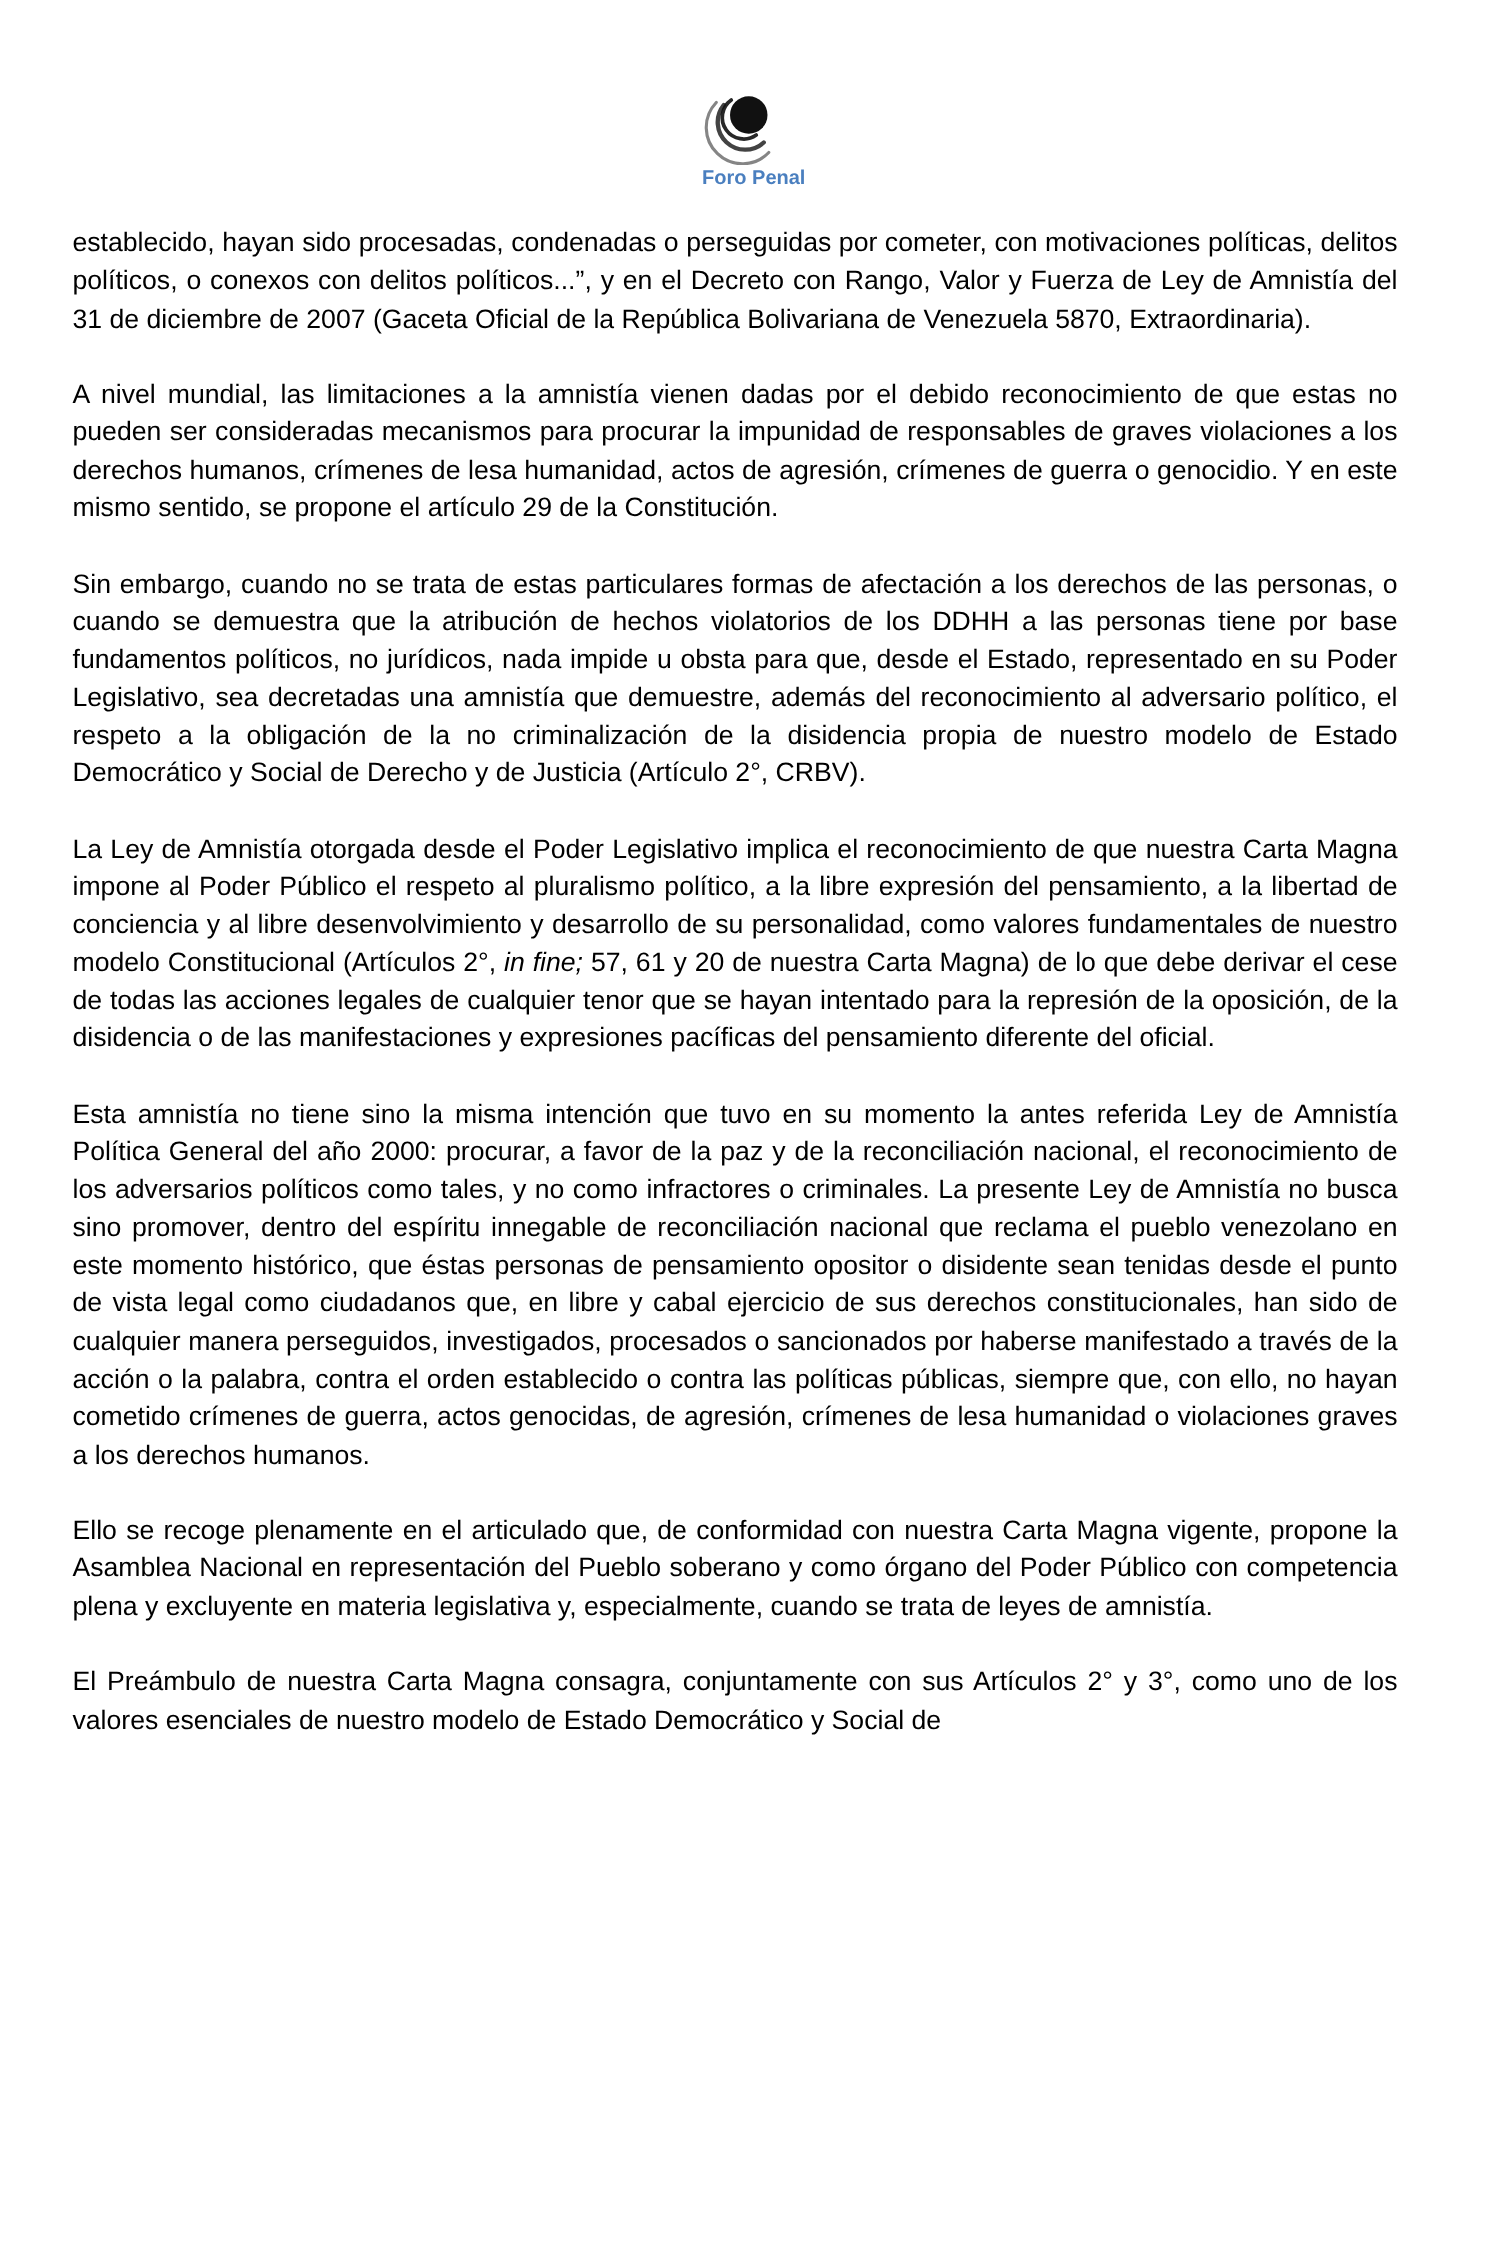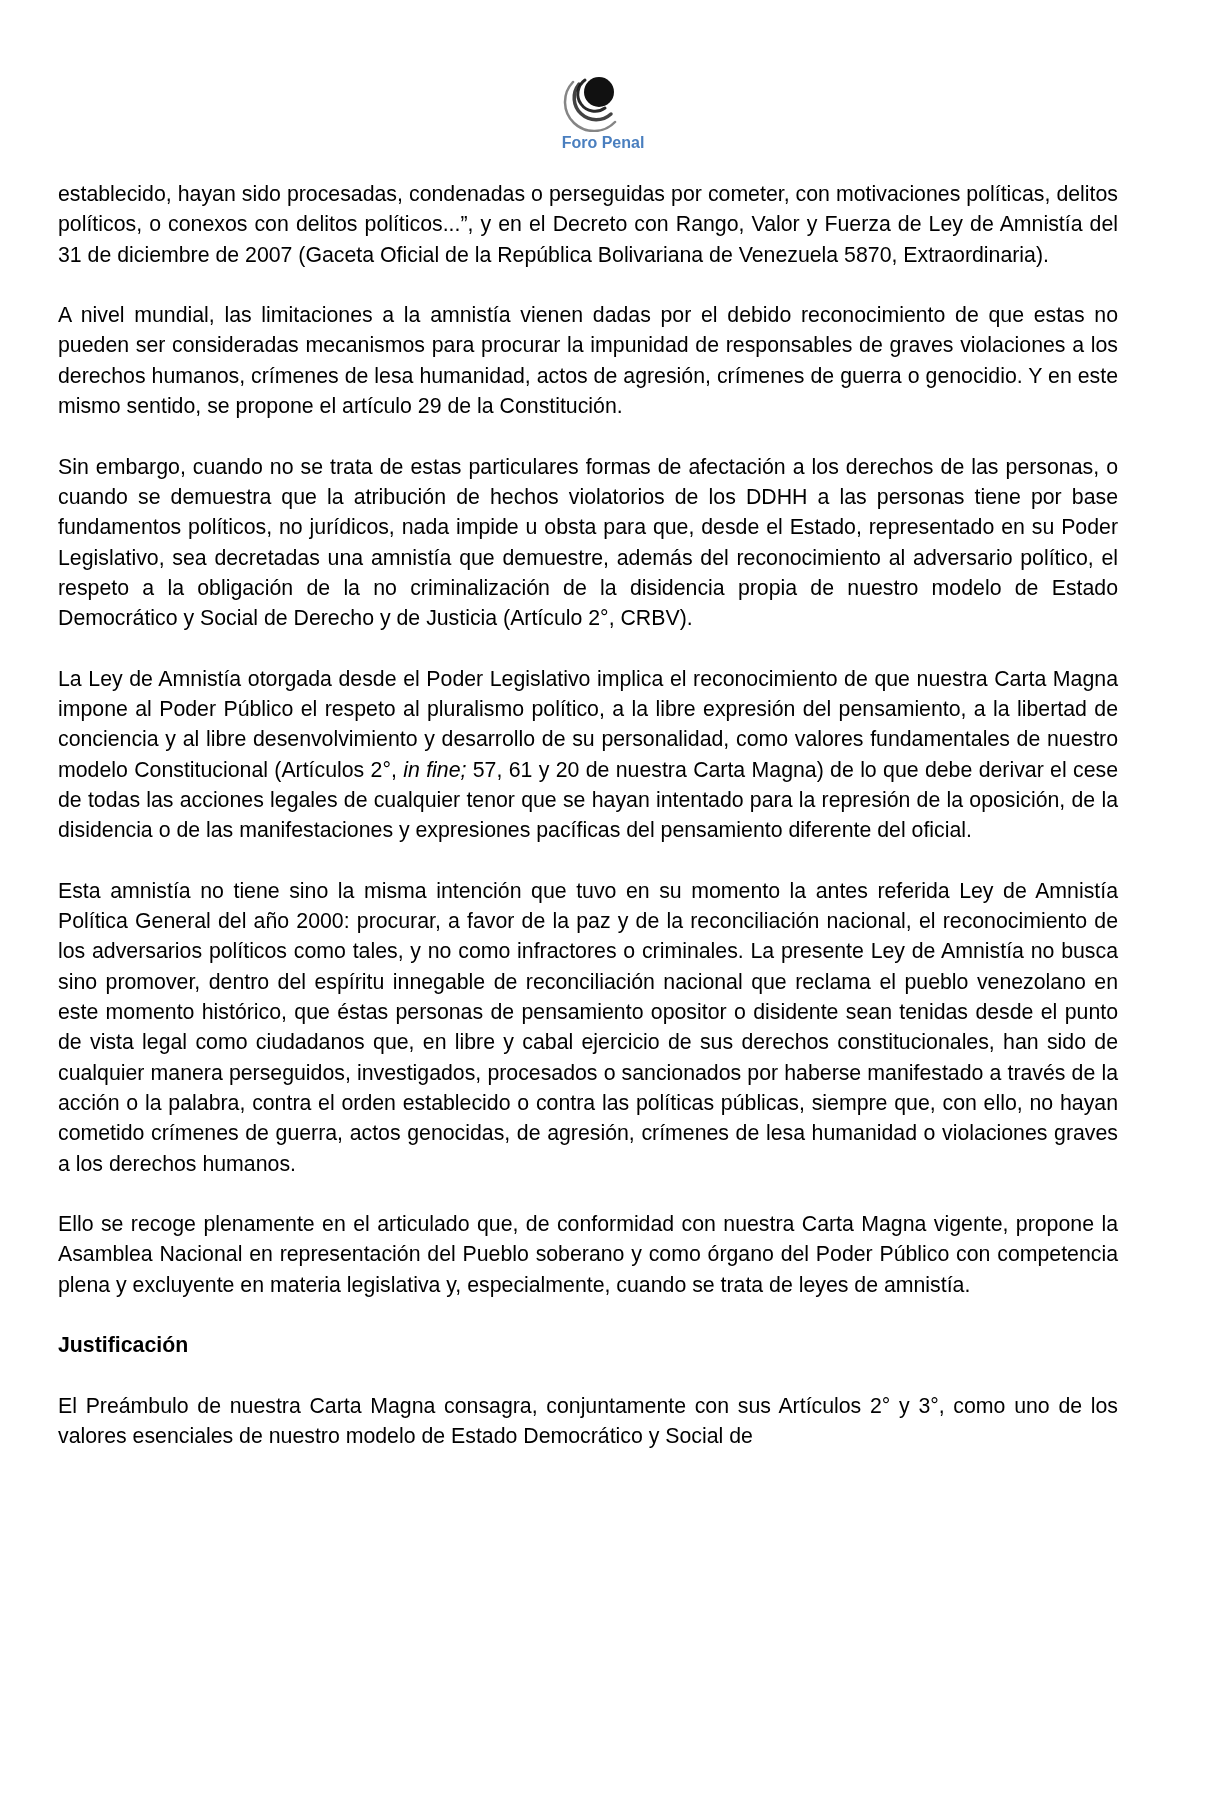--- a/index.html
+++ b/index.html
@@ -60,15 +60,14 @@
   <div class="logo-text">Foro Penal</div>
 </div>
 
 <div class="content">
   <p class="para">establecido, hayan sido procesadas, condenadas o perseguidas por cometer, con motivaciones políticas, delitos políticos, o conexos con delitos políticos...”, y en el Decreto con Rango, Valor y Fuerza de Ley de Amnistía del 31 de diciembre de 2007 (Gaceta Oficial de la República Bolivariana de Venezuela 5870, Extraordinaria).</p>
   <p class="para">A nivel mundial, las limitaciones a la amnistía vienen dadas por el debido reconocimiento de que estas no pueden ser consideradas mecanismos para procurar la impunidad de responsables de graves violaciones a los derechos humanos, crímenes de lesa humanidad, actos de agresión, crímenes de guerra o genocidio. Y en este mismo sentido, se propone el artículo 29 de la Constitución.</p>
   <p class="para">Sin embargo, cuando no se trata de estas particulares formas de afectación a los derechos de las personas, o cuando se demuestra que la atribución de hechos violatorios de los DDHH a las personas tiene por base fundamentos políticos, no jurídicos, nada impide u obsta para que, desde el Estado, representado en su Poder Legislativo, sea decretadas una amnistía que demuestre, además del reconocimiento al adversario político, el respeto a la obligación de la no criminalización de la disidencia propia de nuestro modelo de Estado Democrático y Social de Derecho y de Justicia (Artículo 2°, CRBV).</p>
   <p class="para"><span>La Ley de Amnistía otorgada desde el Poder Legislativo implica el reconocimiento de que nuestra Carta Magna impone al Poder Público el respeto al pluralismo político, a la libre expresión del pensamiento, a la libertad de conciencia y al libre desenvolvimiento y desarrollo de su personalidad, como valores fundamentales de nuestro modelo Constitucional (Artículos 2°, </span><em>in fine;</em><span> 57, 61 y 20 de nuestra Carta Magna) de lo que debe derivar el cese de todas las acciones legales de cualquier tenor que se hayan intentado para la represión de la oposición, de la disidencia o de las manifestaciones y expresiones pacíficas del pensamiento diferente del oficial.</span></p>
   <p class="para">Esta amnistía no tiene sino la misma intención que tuvo en su momento la antes referida Ley de Amnistía Política General del año 2000: procurar, a favor de la paz y de la reconciliación nacional, el reconocimiento de los adversarios políticos como tales, y no como infractores o criminales. La presente Ley de Amnistía no busca sino promover, dentro del espíritu innegable de reconciliación nacional que reclama el pueblo venezolano en este momento histórico, que éstas personas de pensamiento opositor o disidente sean tenidas desde el punto de vista legal como ciudadanos que, en libre y cabal ejercicio de sus derechos constitucionales, han sido de cualquier manera perseguidos, investigados, procesados o sancionados por haberse manifestado a través de la acción o la palabra, contra el orden establecido o contra las políticas públicas, siempre que, con ello, no hayan cometido crímenes de guerra, actos genocidas, de agresión, crímenes de lesa humanidad o violaciones graves a los derechos humanos.</p>
   <p class="para">Ello se recoge plenamente en el articulado que, de conformidad con nuestra Carta Magna vigente, propone la Asamblea Nacional en representación del Pueblo soberano y como órgano del Poder Público con competencia plena y excluyente en materia legislativa y, especialmente, cuando se trata de leyes de amnistía.</p>
-  <p class="heading">Justificación</p>
   <p class="para">El Preámbulo de nuestra Carta Magna consagra, conjuntamente con sus Artículos 2° y 3°, como uno de los valores esenciales de nuestro modelo de Estado Democrático y Social de</p>
 </div>
 
 </body></html>

